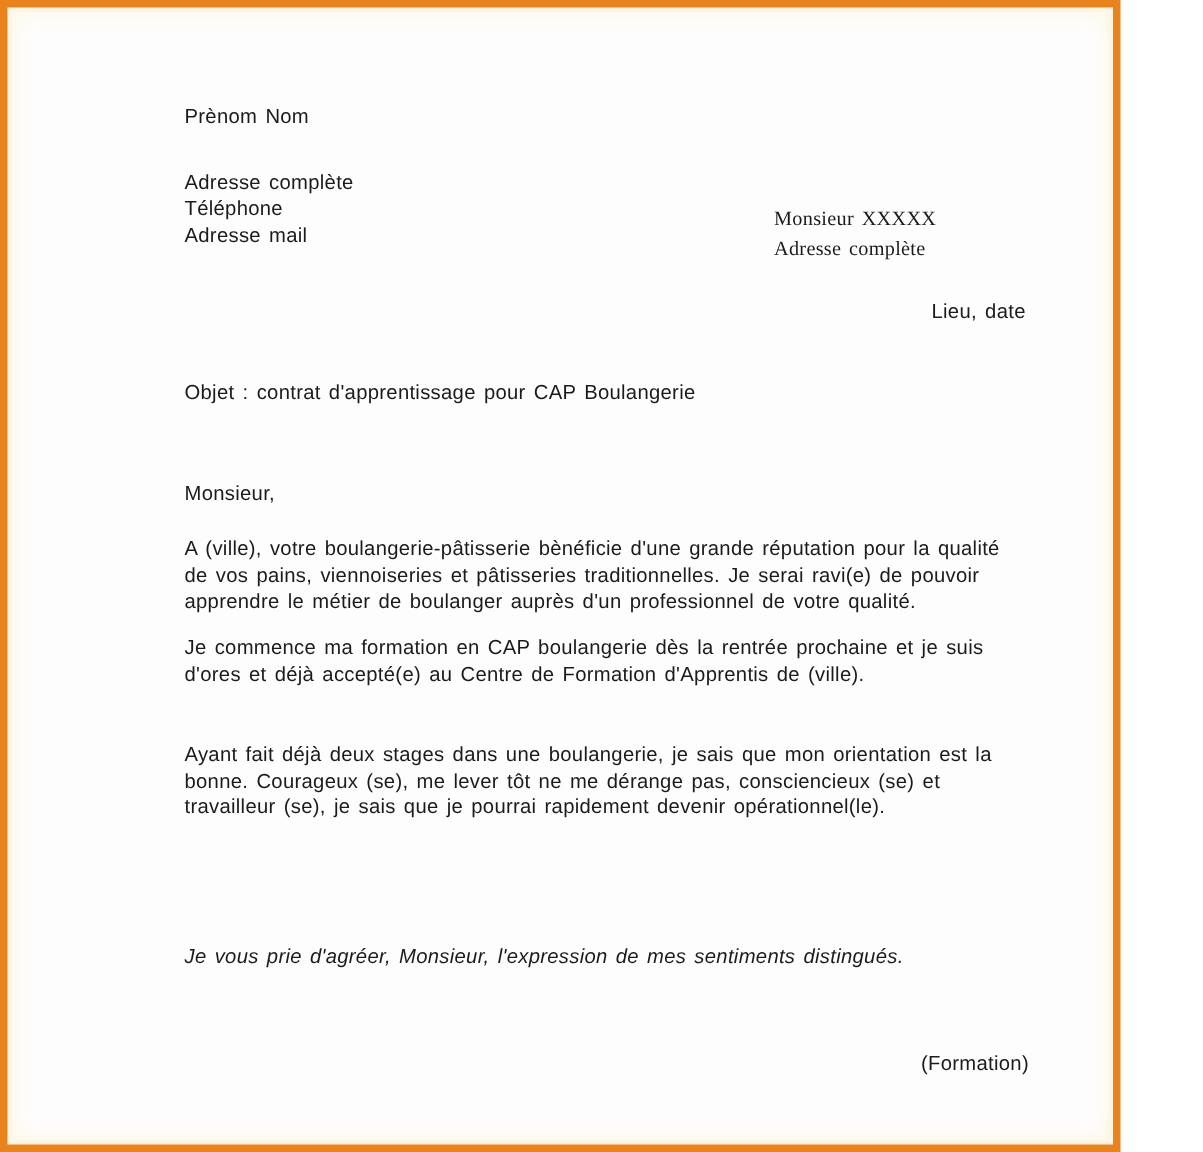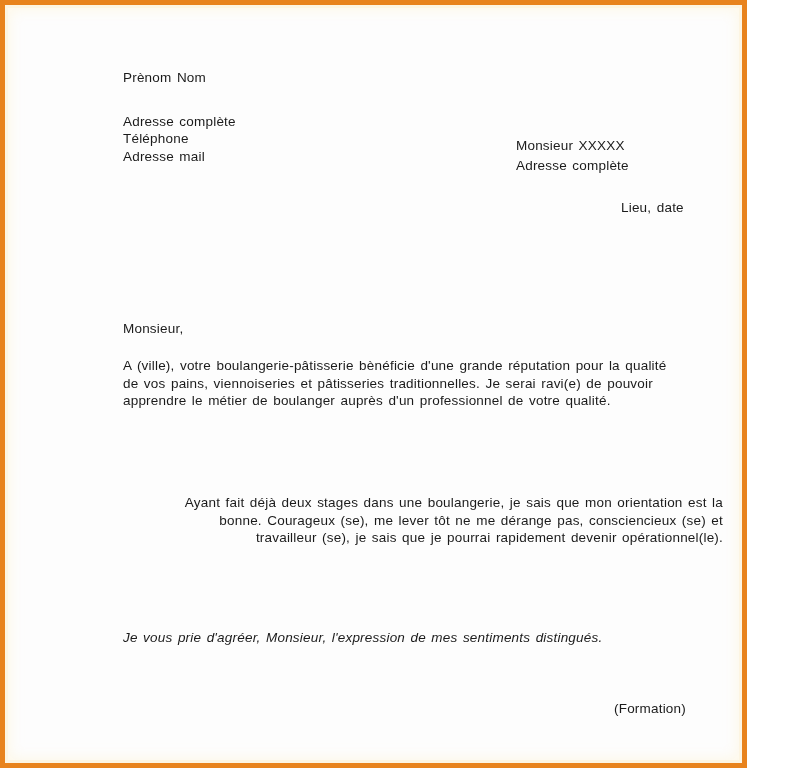--- a/index.html
+++ b/index.html
@@ -33,32 +33,35 @@
 
 <div class="frame">
 
   <div class="abs txt" style="left:118px; top:46px;">
     <div class="sender-name">Prènom Nom</div>
     <div>Adresse complète
 Téléphone
 Adresse mail</div>
   </div>
 
-  <div class="abs txt" style="left:511px; top:131px; line-height:20px;">Monsieur XXXXX
+  <div class="abs txt" style="left:511px; top:131px; line-height:20px;font-family:Liberation Serif, serif;">Monsieur XXXXX
 Adresse complète</div>
 
   <div class="abs txt" style="left:616px; top:194px;">Lieu, date</div>
 
+  <div class="abs txt" style="left:118px; top:248px;">Objet : contrat d'apprentissage pour CAP Boulangerie</div>
 
   <div class="abs txt" style="left:118px; top:315px;">Monsieur,</div>
 
   <div class="abs txt para" style="left:118px; top:352px;">A (ville), votre boulangerie-pâtisserie bènéficie d'une grande réputation pour la qualité
 de vos pains, viennoiseries et pâtisseries traditionnelles. Je serai ravi(e) de pouvoir
 apprendre le métier de boulanger auprès d'un professionnel de votre qualité.</div>
-  <div class="abs txt para" style="left:118px; top:489px;text-align:right;">Ayant fait déjà deux stages dans une boulangerie, je sais que mon orientation est la
+  <div class="abs txt para" style="left:118px; top:418px;">Je commence ma formation en CAP boulangerie dès la rentrée prochaine et je suis
+d'ores et déjà accepté(e) au Centre de Formation d'Apprentis de (ville).</div>
+  <div class="abs txt para" style="left:118px; top:489px;">Ayant fait déjà deux stages dans une boulangerie, je sais que mon orientation est la
 bonne. Courageux (se), me lever tôt ne me dérange pas, consciencieux (se) et
 travailleur (se), je sais que je pourrai rapidement devenir opérationnel(le).</div>
 
   <div class="abs txt" style="left:118px; top:624px;font-style:italic;">Je vous prie d'agréer, Monsieur, l'expression de mes sentiments distingués.</div>
 
   <div class="abs txt" style="left:609px; top:695px;">(Formation)</div>
 
 </div>
 
 </body></html>

